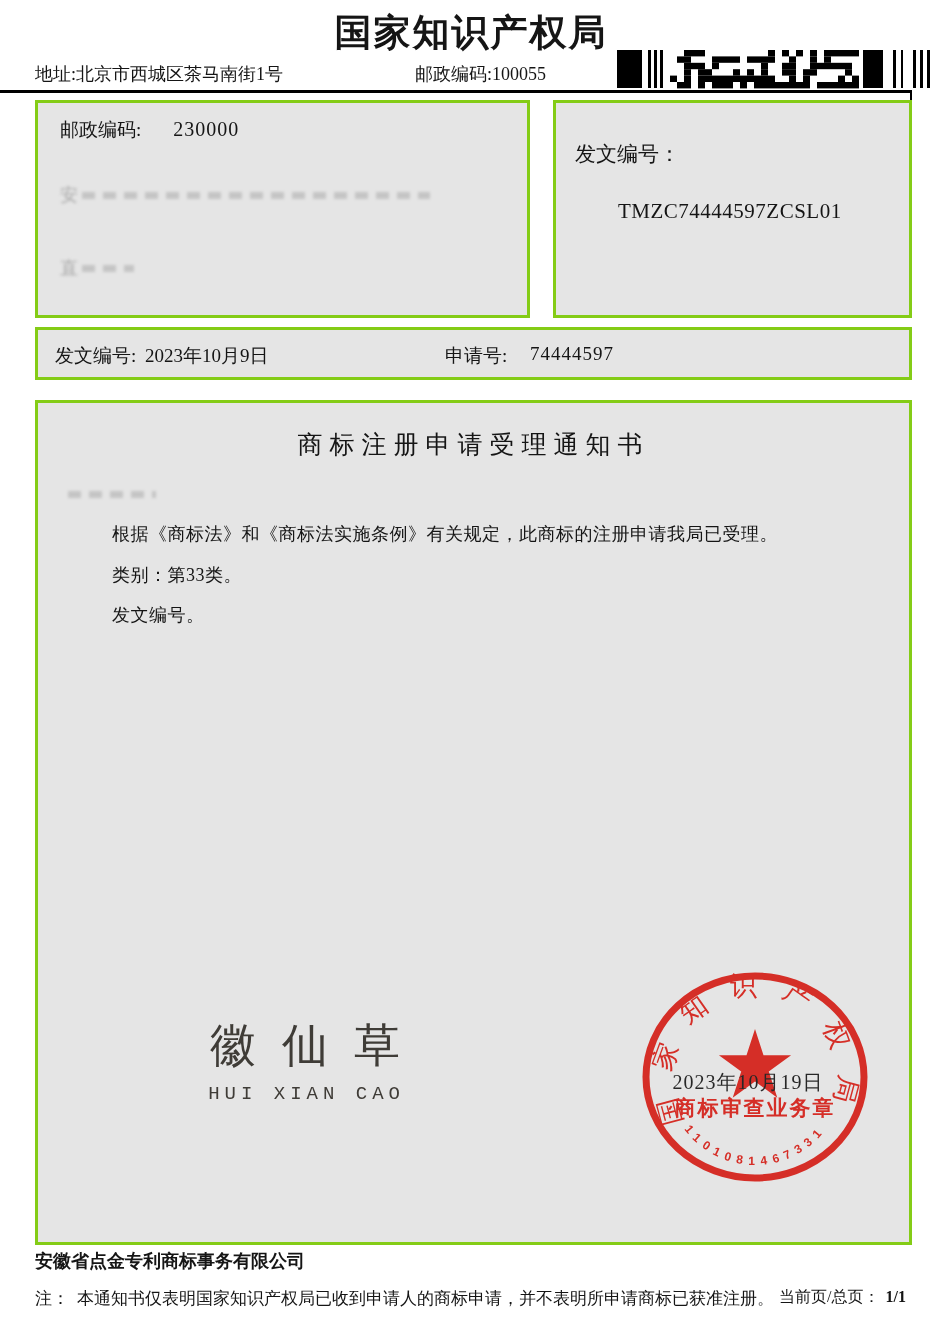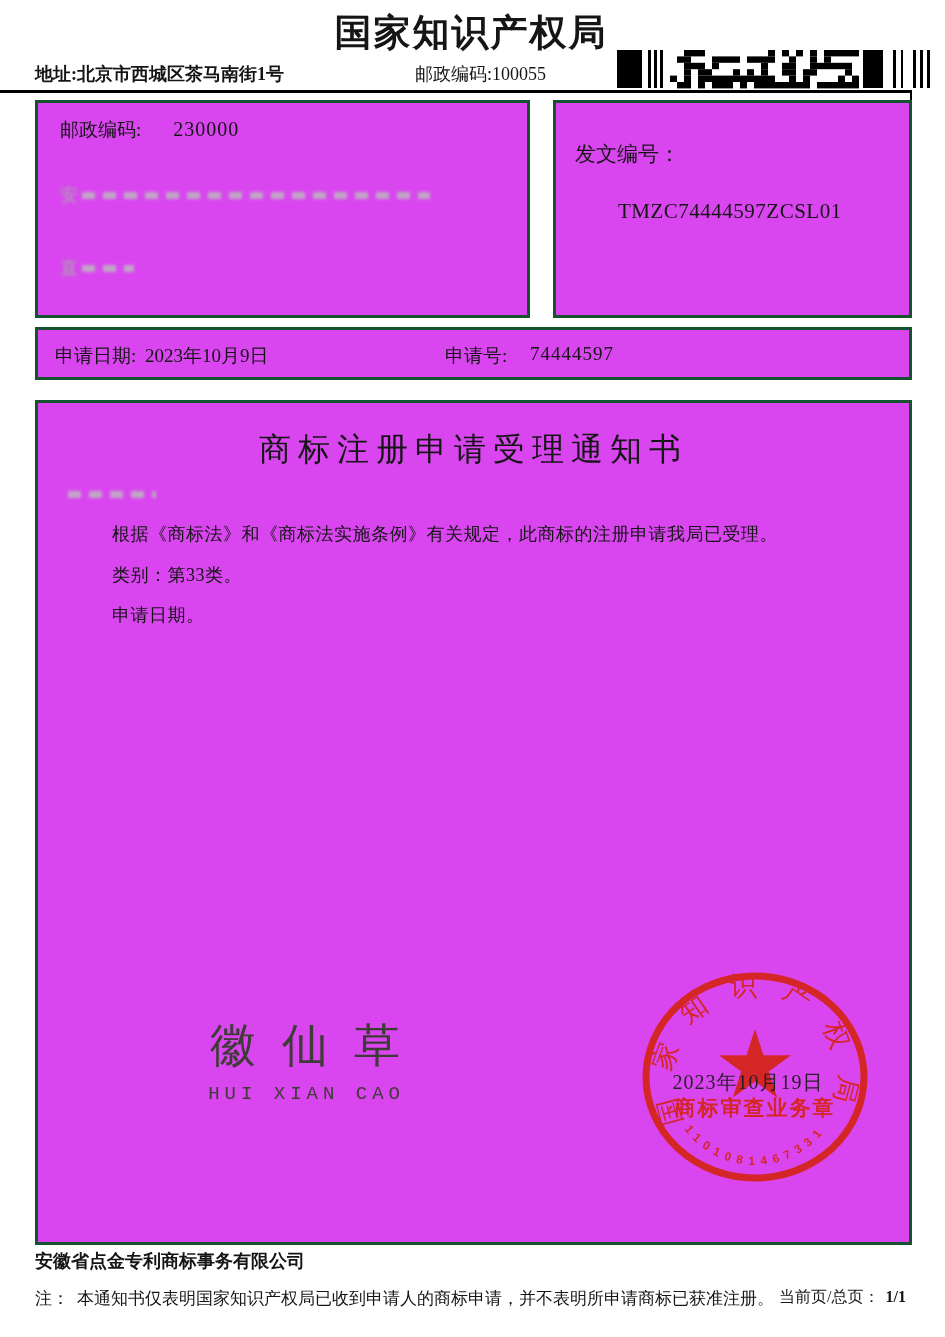--- a/index.html
+++ b/index.html
@@ -5,28 +5,28 @@
   * { margin:0; padding:0; box-sizing:border-box; }
   html,body { background:#ffffff; }
   .page {
     position:relative; width:942px; height:1337px; background:#fff;
     font-family:"Liberation Serif","DejaVu Serif",serif; color:#151515;
     overflow:hidden;
   }
   
   .org-title { position:absolute; top:8px; left:0; width:100%; text-align:center;
     font-size:37px; font-weight:bold; letter-spacing:2px; }
-  .hdr-addr { position:absolute; left:35px; top:62px; font-size:18px;font-weight:bold; }
+  .hdr-addr { position:absolute; left:35px; top:62px; font-size:18px; }
   .hdr-postal { position:absolute; left:415px; top:62px; font-size:18px; }
   .barcode-svg { position:absolute; left:617px; top:50px; }
   .top-rule { position:absolute; left:0; top:90px; width:912px; height:3px; background:#000; }
   .top-rule-tick { position:absolute; left:910px; top:90px; width:2px; height:10px; background:#000; }
 
   
-  .box { position:absolute; border:3px solid #14532d; background:#d946ef; }
+  .box { position:absolute; border:3px solid #84cc16; background:#e5e5e5; }
   .box-recipient { left:35px; top:100px; width:495px; height:218px; }
   .postal-line { position:absolute; left:22px; top:14px; font-size:19px; }
   .postal-line .val { margin-left:32px; font-size:20px; letter-spacing:1px; }
   .blur-line { position:absolute; display:flex; align-items:center; gap:4px; }
   .blur-line-1 { left:22px; top:80px; }
   .blur-line-2 { left:22px; top:153px; }
   .blur-hint { font-size:18px; color:#a9a9a9; filter:blur(1.6px); }
   .smudge { height:7px; filter:blur(1.6px); opacity:.8;
     background:repeating-linear-gradient(90deg,#bdbdbd 0 13px,rgba(255,255,255,0) 13px 21px); }
   .smudge-long { width:348px; }
@@ -41,21 +41,21 @@
   .app-bar { left:35px; top:327px; width:877px; height:53px; }
   .app-bar span { position:absolute; top:13px; font-size:19px; }
   .app-date-label { left:17px; }
   .app-date-value { left:107px; }
   .app-no-label  { left:407px; }
   .app-no-value  { left:492px; letter-spacing:1px;font-family:Liberation Serif, serif; }
 
   
   .main-box { left:35px; top:400px; width:877px; height:845px; }
   .notice-title { position:absolute; top:25px; left:0; width:100%; text-align:center;
-    font-size:32px; letter-spacing:7px; }
+    font-size:25px; letter-spacing:7px; }
   .recipient-smudge { position:absolute; left:30px; top:88px; }
   .para { position:absolute; left:74px; font-size:18px; letter-spacing:.5px; }
   .para-1 { top:119px; }
   .para-2 { top:160px; }
   .para-3 { top:200px; }
 
   
   .trademark { position:absolute; left:132px; top:612px; width:230px; text-align:right;
     color:#3f3c37; }
   .tm-cn { font-size:46px; letter-spacing:26px; margin-right:-26px;
@@ -204,32 +204,32 @@
       <span class="smudge smudge-short"></span>
     </div>
   </div>
 
   <div class="box box-docnum">
     <div class="docnum-label">发文编号：</div>
     <div class="docnum-value">TMZC74444597ZCSL01</div>
   </div>
 
   <div class="box app-bar">
-    <span class="app-date-label">申请日期:</span>
+    <span class="app-date-label">发文编号:</span>
     <span class="app-date-value">2023年10月9日</span>
     <span class="app-no-label">申请号:</span>
     <span class="app-no-value">74444597</span>
   </div>
 
   <div class="box main-box">
     <div class="notice-title">商标注册申请受理通知书</div>
     <span class="smudge smudge-recipient recipient-smudge"></span>
     <div class="para para-1">根据《商标法》和《商标法实施条例》有关规定，此商标的注册申请我局已受理。</div>
     <div class="para para-2">类别：第33类。</div>
-    <div class="para para-3">申请日期。</div>
+    <div class="para para-3">发文编号。</div>
 
     <div class="trademark">
       <div class="tm-cn">徽仙草</div>
       <div class="tm-en">HUI XIAN CAO</div>
     </div>
 
     <svg class="seal-svg" width="250" height="240" viewBox="0 0 250 240">
       <defs>
         <path id="sealTopArc" d="M 54 163 A 82 82 0 1 1 196 163" fill="none"></path>
         <path id="sealBottomArc" d="M 48.8 166 A 88 88 0 0 0 201.2 166" fill="none"></path>

